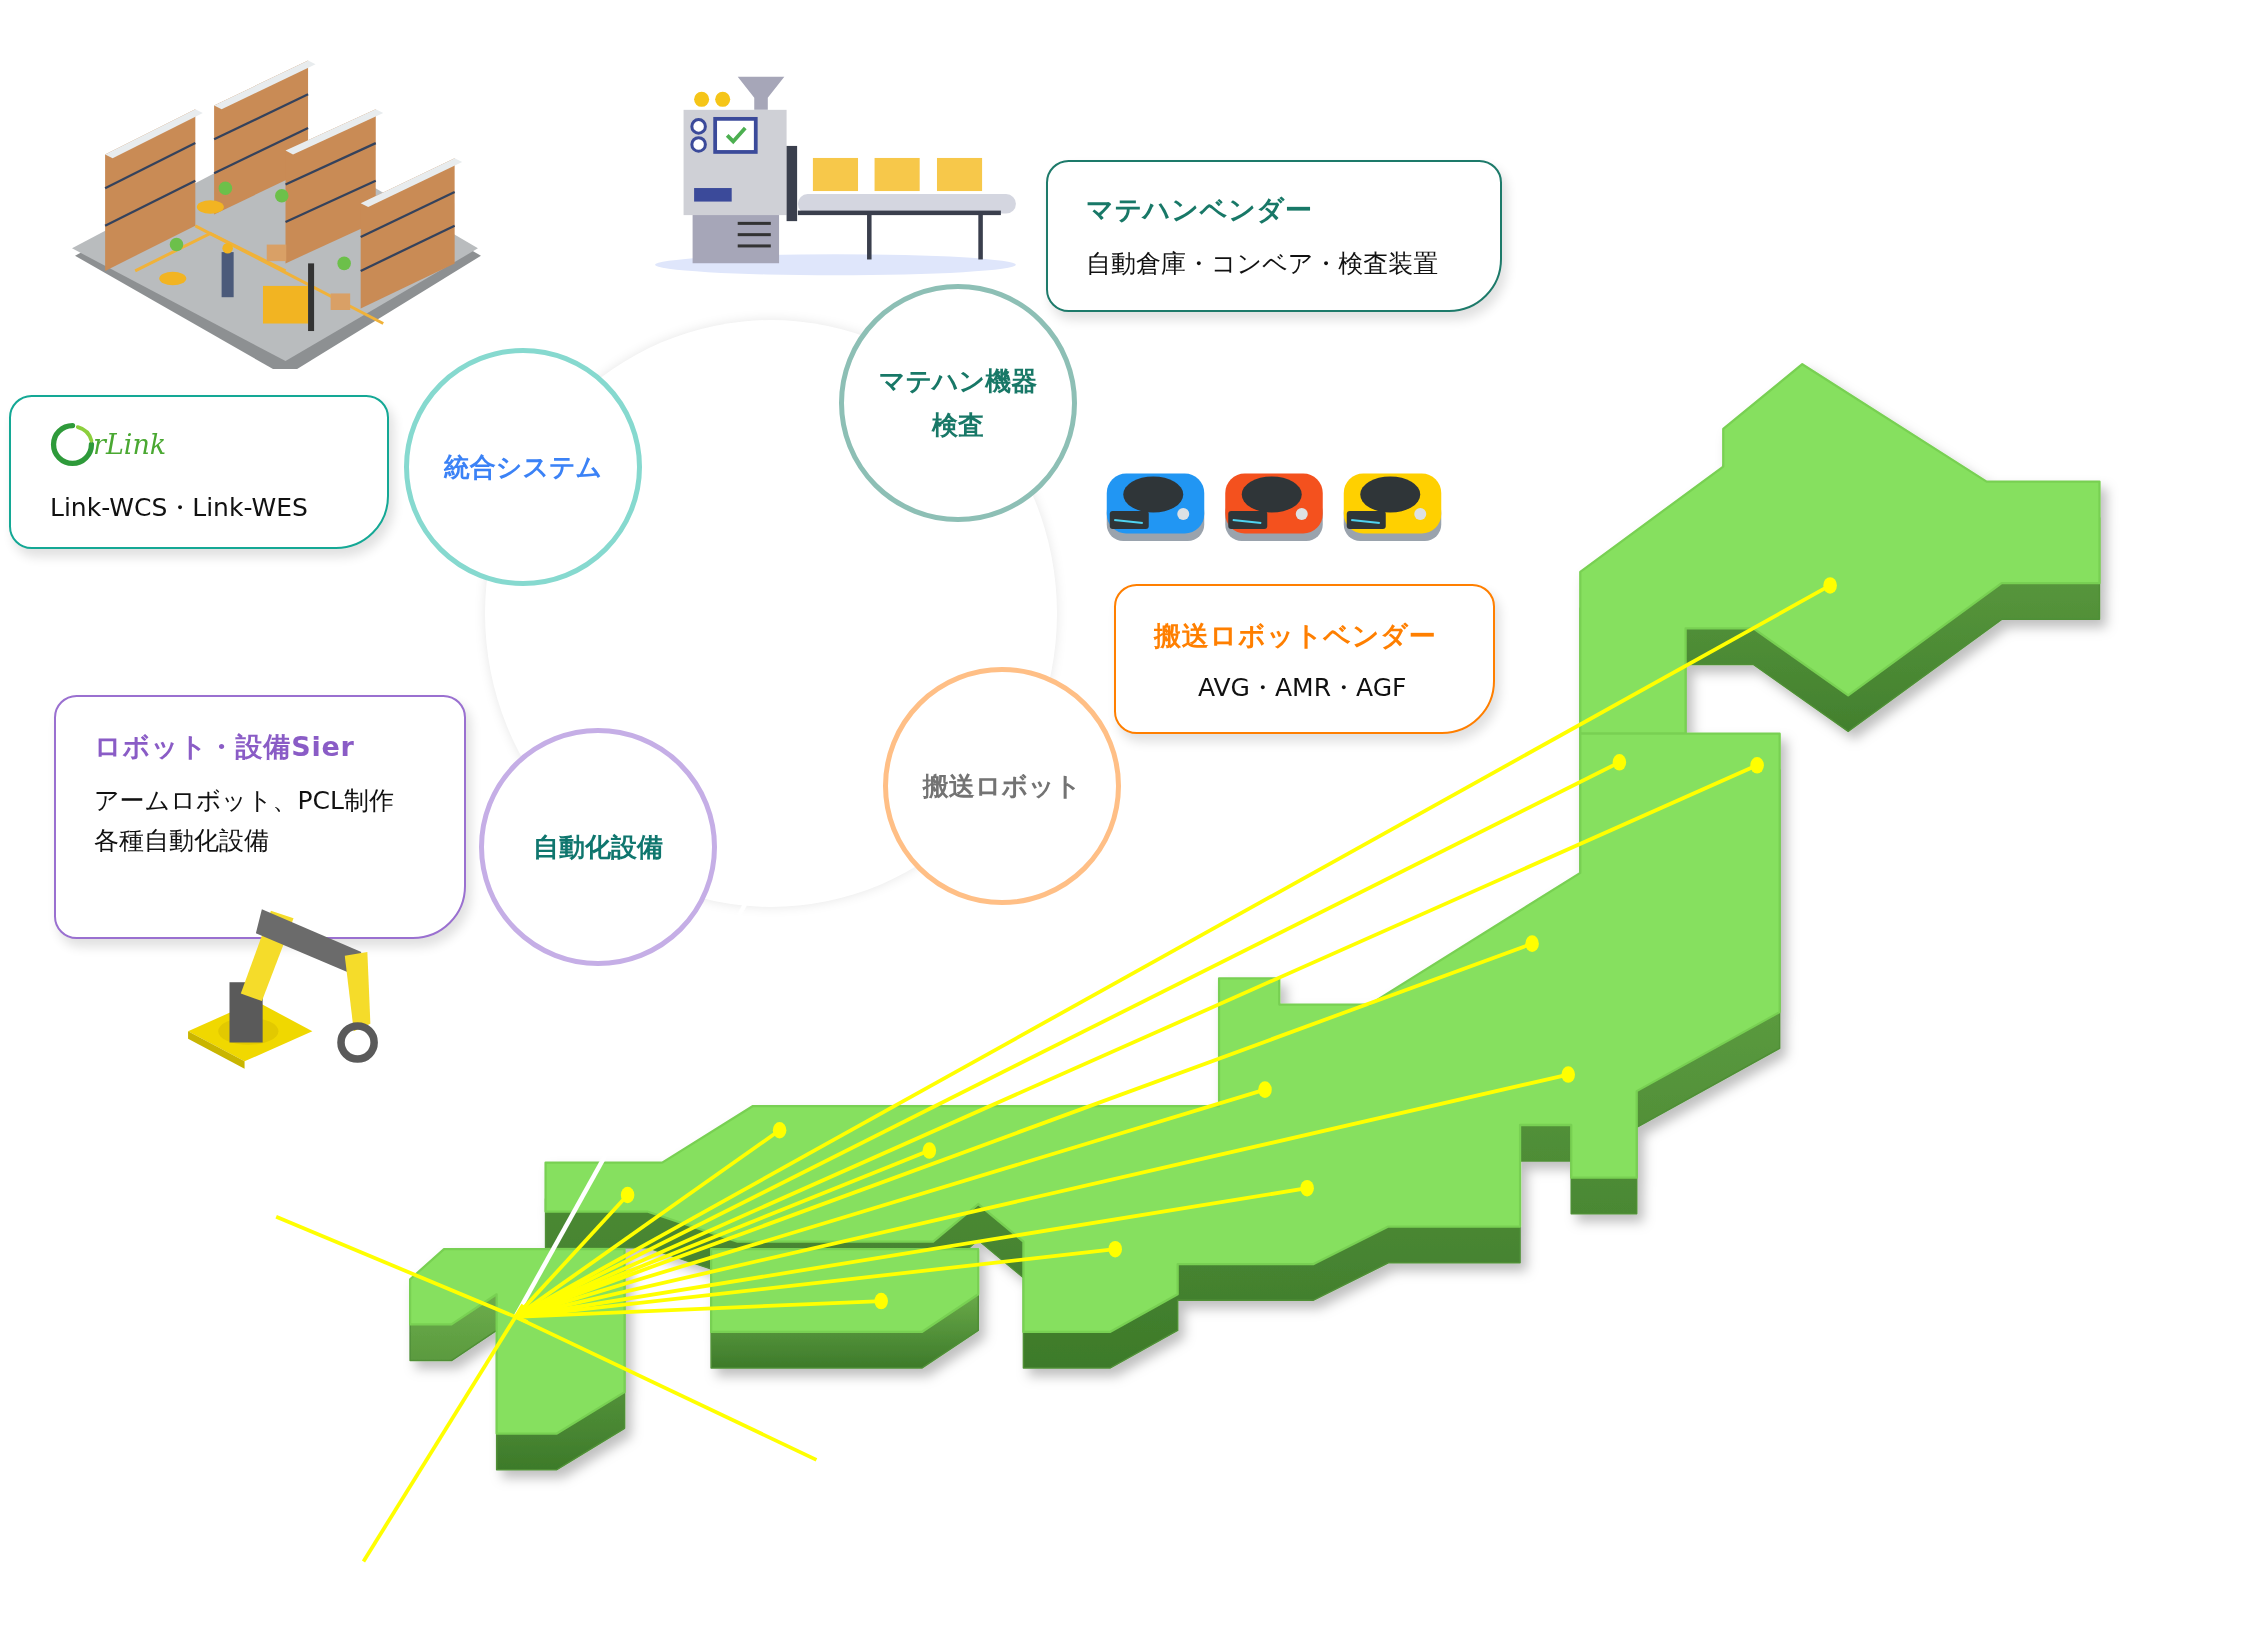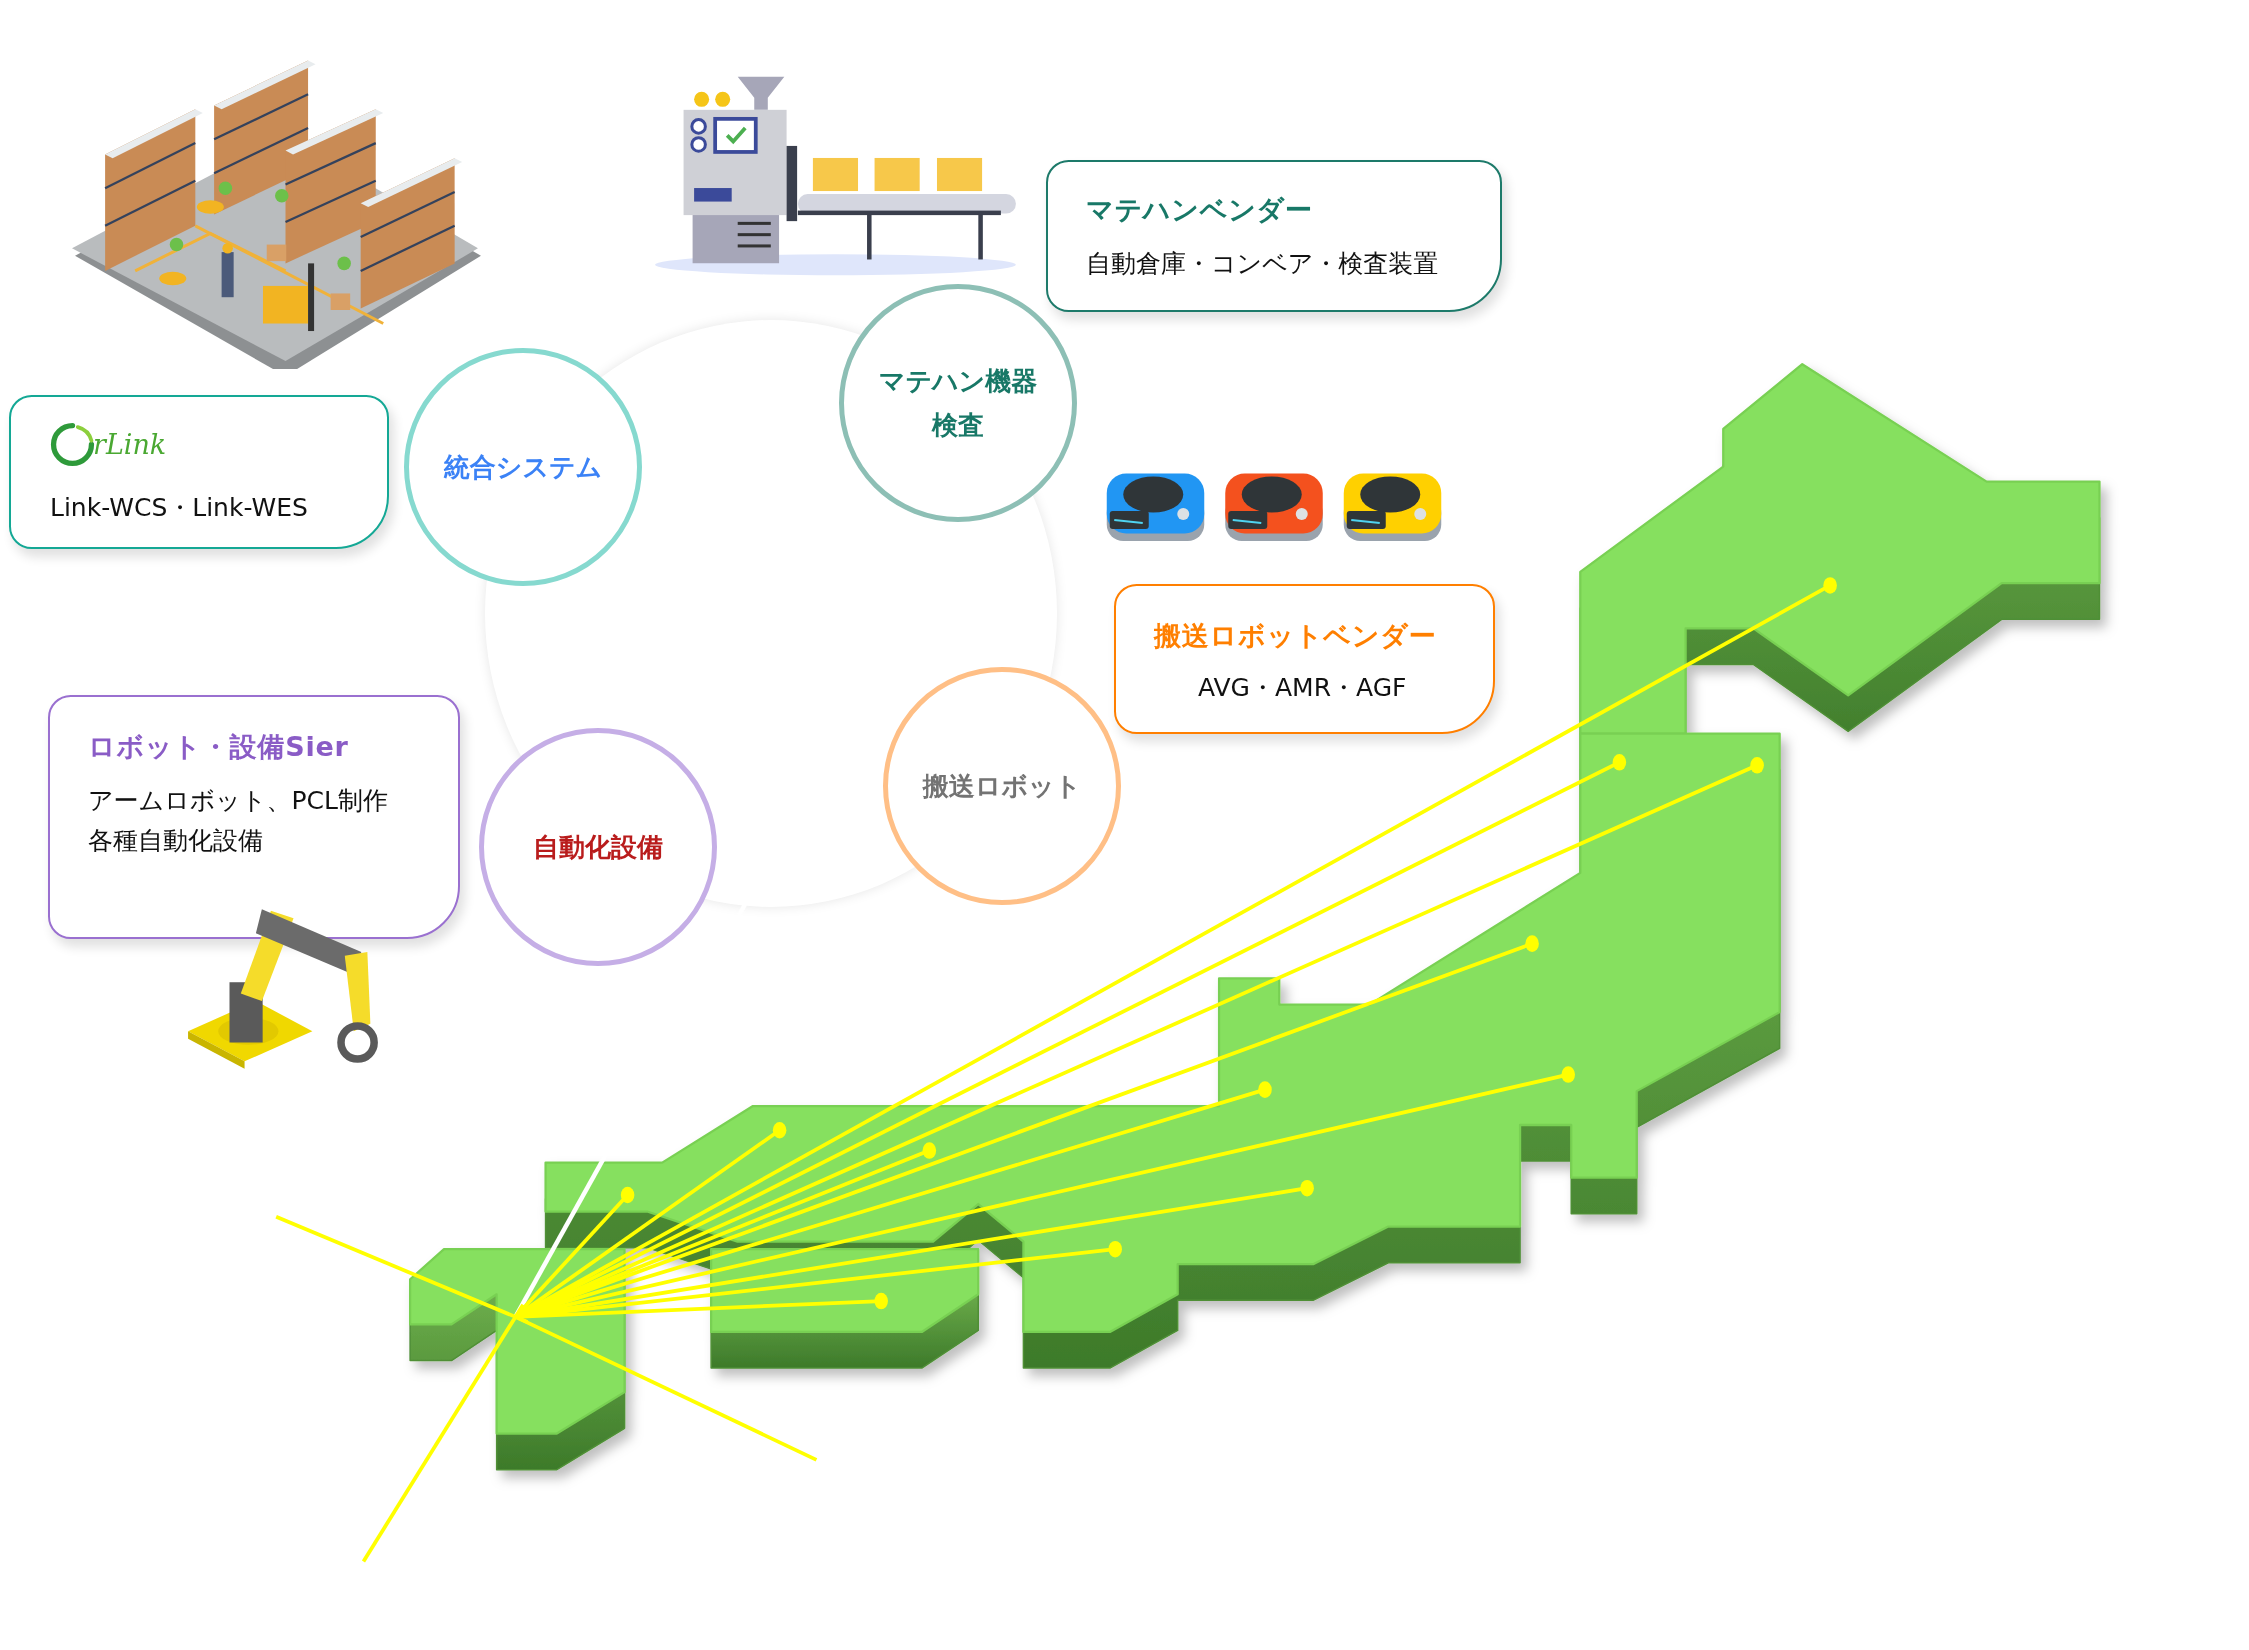--- a/index.html
+++ b/index.html
@@ -101,40 +101,40 @@
 <div class="card" style="left:1046px;top:160px;width:456px;height:152px;border-color:#1d7a6a;text-align:right;">
   <div class="ttl abs" style="left:38px;top:30px;color:#187867;">マテハンベンダー</div>
   <div class="sub abs" style="left:38px;top:81px;">自動倉庫・コンベア・検査装置</div>
 </div>
 
 <div class="card" style="left:1114px;top:584px;width:381px;height:150px;border-color:#ff7f00;">
   <div class="ttl abs" style="left:38px;top:32px;color:#ff7f00;">搬送ロボットベンダー</div>
   <div class="sub abs" style="left:38px;top:81px;margin-left:44px;">AVG・AMR・AGF</div>
 </div>
 
-<div class="card" style="left:48px;top:695px;width:412px;height:244px;border-color:#9a70d0;">
+<div class="card" style="left:54px;top:695px;width:412px;height:244px;border-color:#9a70d0;">
   <div class="ttl abs" style="left:38px;top:32px;color:#8a5cc6;">ロボット・設備Sier</div>
   <div class="sub abs" style="left:38px;top:83px;">アームロボット、PCL制作</div>
   <div class="sub abs" style="left:38px;top:123px;">各種自動化設備</div>
 </div>
 
 <div class="circle" style="left:404px;top:348px;width:238px;height:238px;border-color:#86d9cf;color:#3b82f6;">
   <span>統合システム</span>
 </div>
 
 <div class="circle" style="left:839px;top:284px;width:238px;height:238px;border-color:#8dbfb5;color:#187867;flex-direction:column;">
   <span>マテハン機器</span>
   <span>検査</span>
 </div>
 
 <div class="circle" style="left:883px;top:667px;width:238px;height:238px;border-color:#ffbf86;color:#737373;">
   <span>搬送ロボット</span>
 </div>
 
-<div class="circle" style="left:479px;top:728px;width:238px;height:238px;border-color:#c5aee6;color:#b91c1c;">
+<div class="circle" style="left:479px;top:728px;width:238px;height:238px;border-color:#c5aee6;color:#0f766e;">
   <span>自動化設備</span>
 </div>
 
 <svg width="436" height="324" viewBox="0 0 580 430" style="left:60px;top:45px">
   <polygon points="20,280 300,130 560,280 300,440" fill="#8d9092"></polygon>
   <polygon points="16,270 300,120 556,270 300,420" fill="#b9bcbe"></polygon>
   <polyline points="100,300 200,250 300,300" fill="none" stroke="#f0b23a" stroke-width="4"></polyline>
   <polyline points="180,240 430,370" fill="none" stroke="#f0b23a" stroke-width="4"></polyline>
   <g>
     <polygon points="60,145 180,85 180,240 60,300" fill="#c98b55"></polygon>

